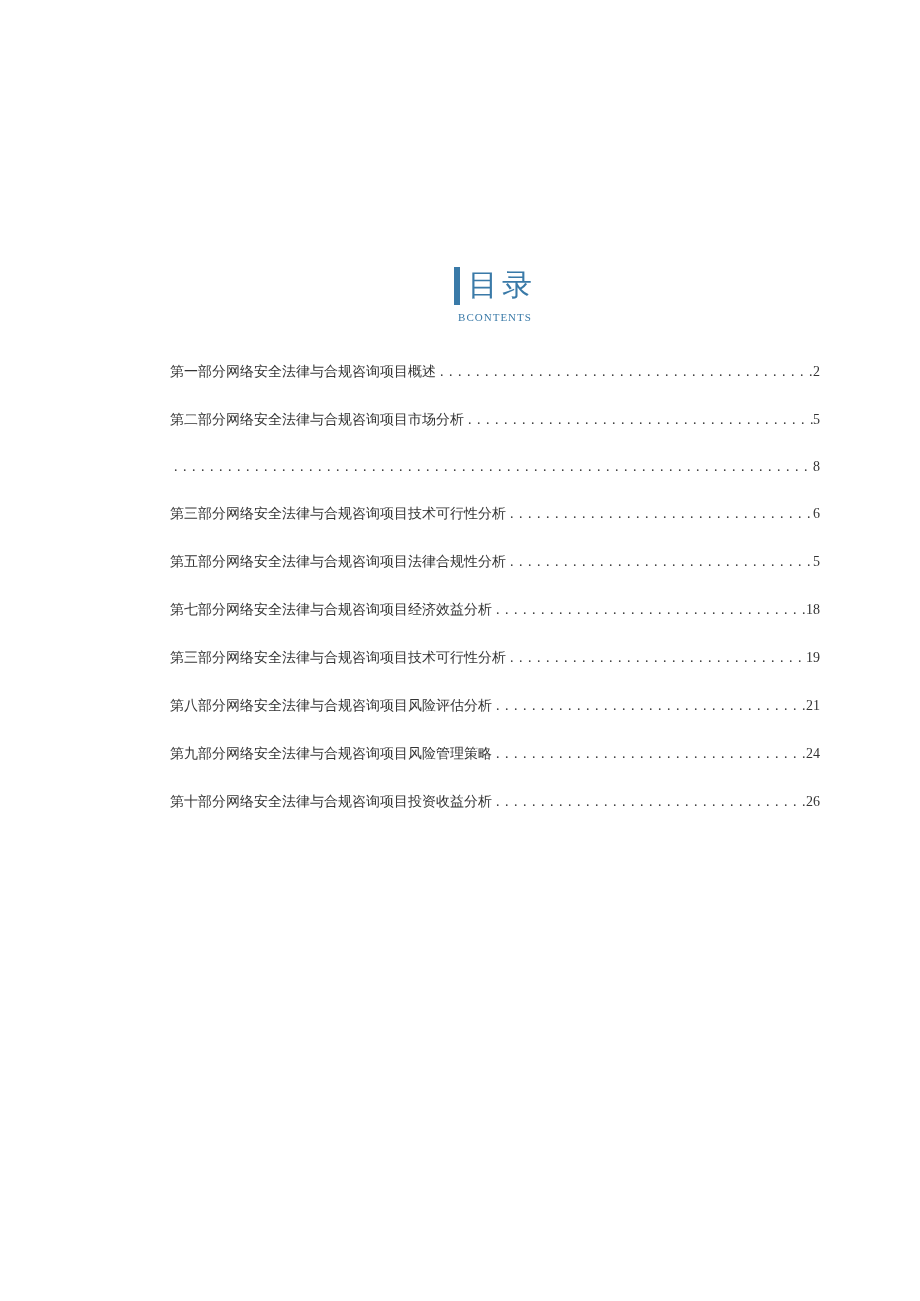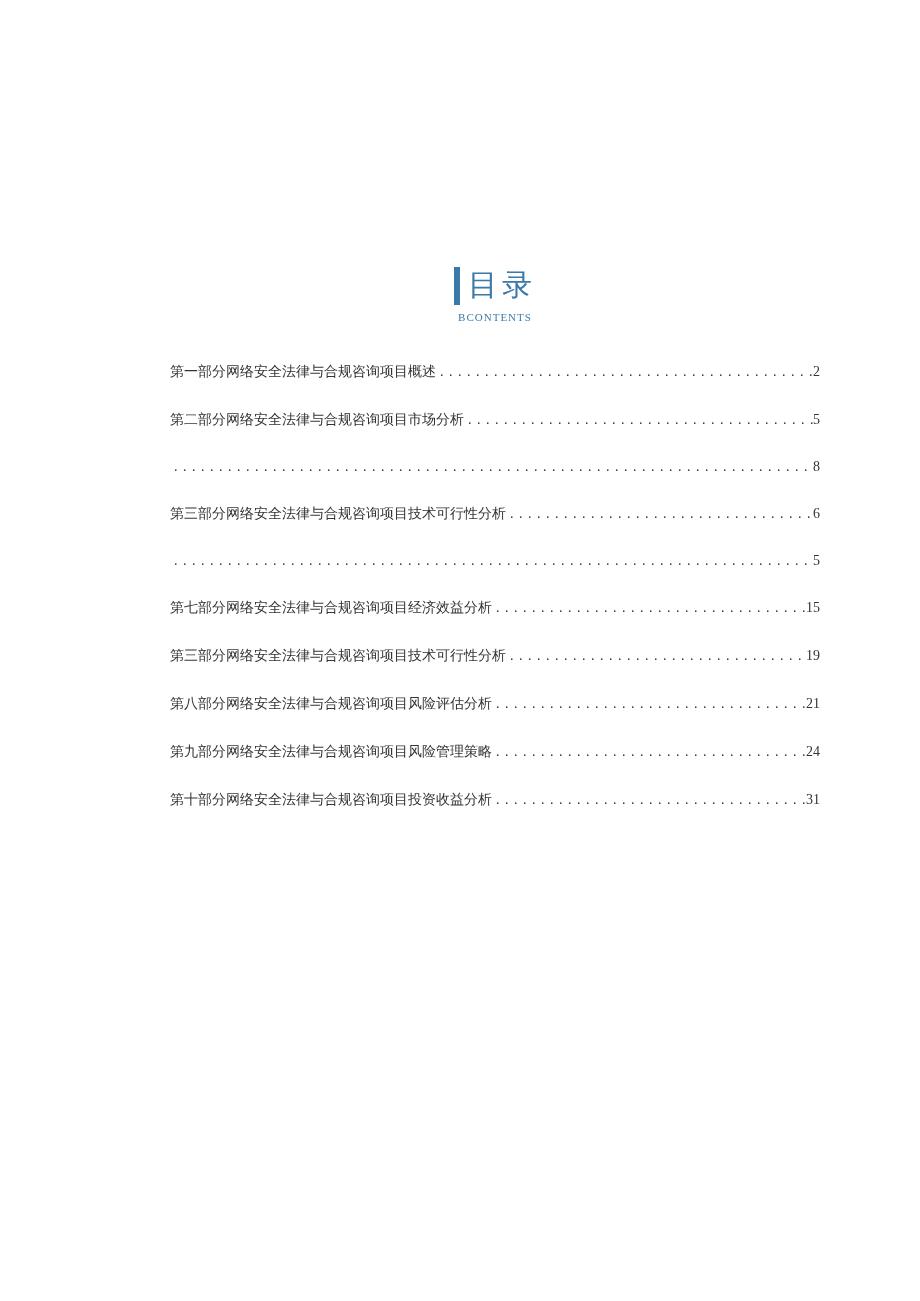--- a/index.html
+++ b/index.html
@@ -99,43 +99,44 @@
     <div class="toc-entry">
       <span class="toc-dots"></span>
       <span class="toc-page">8</span>
     </div>
     <div class="toc-entry">
       <span class="toc-text">第三部分网络安全法律与合规咨询项目技术可行性分析</span>
       <span class="toc-dots"></span>
       <span class="toc-page">6</span>
     </div>
     <div class="toc-entry">
+      <span class="toc-text">第五部分网络安全法律与合规咨询项目法律合规性分析</span>
       <span class="toc-dots"></span>
       <span class="toc-page">5</span>
     </div>
     <div class="toc-entry">
       <span class="toc-text">第七部分网络安全法律与合规咨询项目经济效益分析</span>
       <span class="toc-dots"></span>
-      <span class="toc-page">15</span>
+      <span class="toc-page">18</span>
     </div>
     <div class="toc-entry">
       <span class="toc-text">第三部分网络安全法律与合规咨询项目技术可行性分析</span>
       <span class="toc-dots"></span>
       <span class="toc-page">19</span>
     </div>
     <div class="toc-entry">
       <span class="toc-text">第八部分网络安全法律与合规咨询项目风险评估分析</span>
       <span class="toc-dots"></span>
       <span class="toc-page">21</span>
     </div>
     <div class="toc-entry">
       <span class="toc-text">第九部分网络安全法律与合规咨询项目风险管理策略</span>
       <span class="toc-dots"></span>
       <span class="toc-page">24</span>
     </div>
     <div class="toc-entry">
       <span class="toc-text">第十部分网络安全法律与合规咨询项目投资收益分析</span>
       <span class="toc-dots"></span>
-      <span class="toc-page">31</span>
+      <span class="toc-page">26</span>
     </div>
   </div>
 
 </div>
 
 </body></html>

